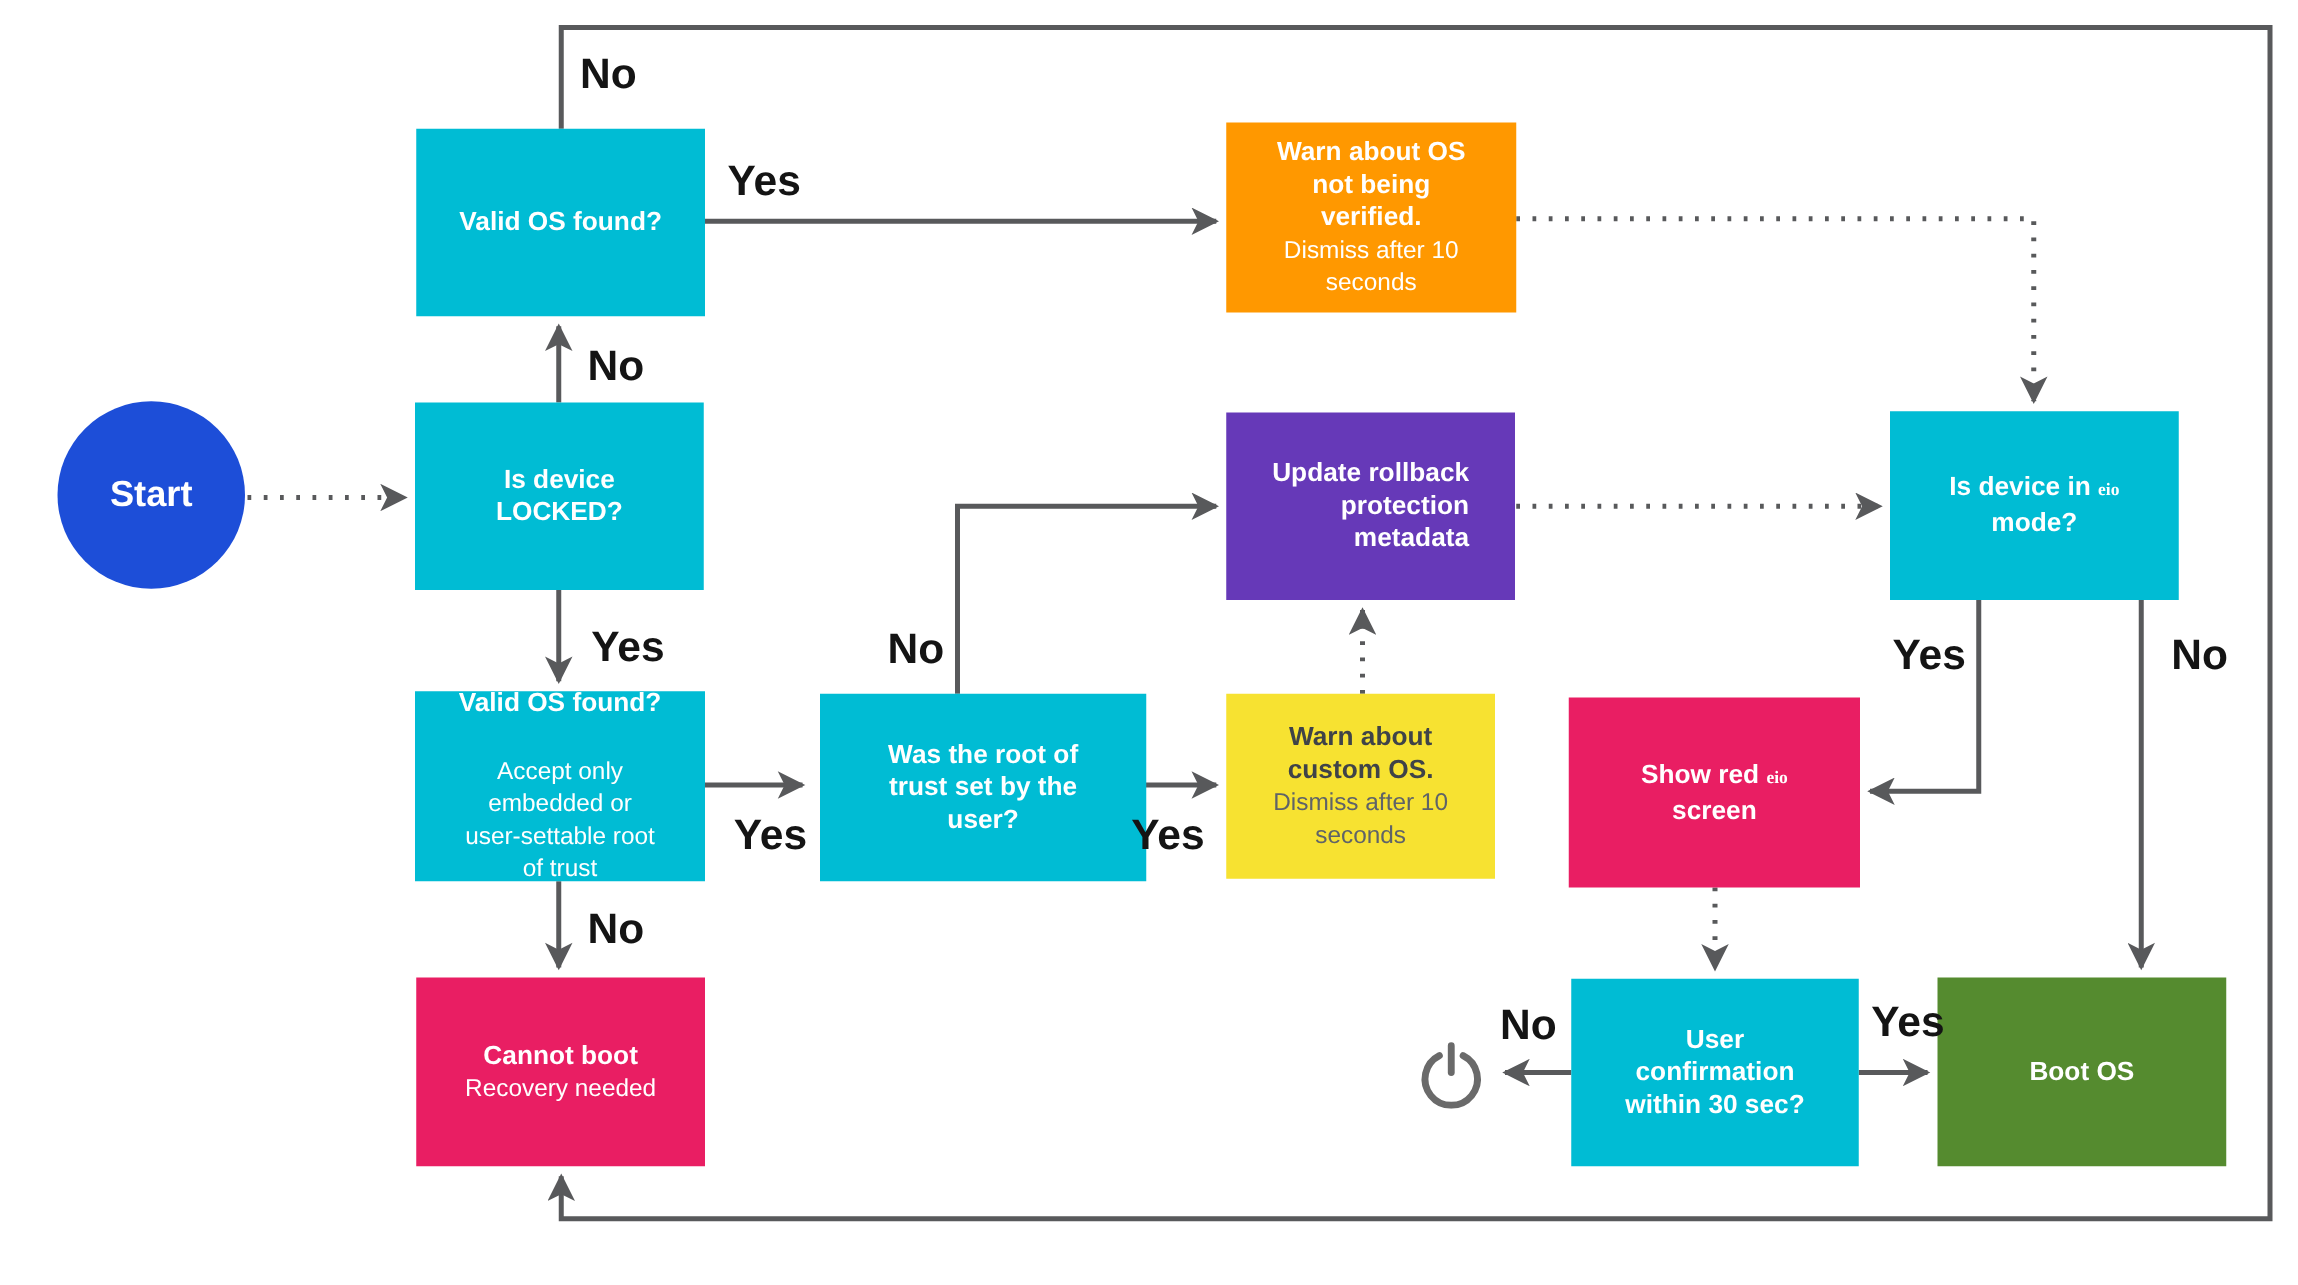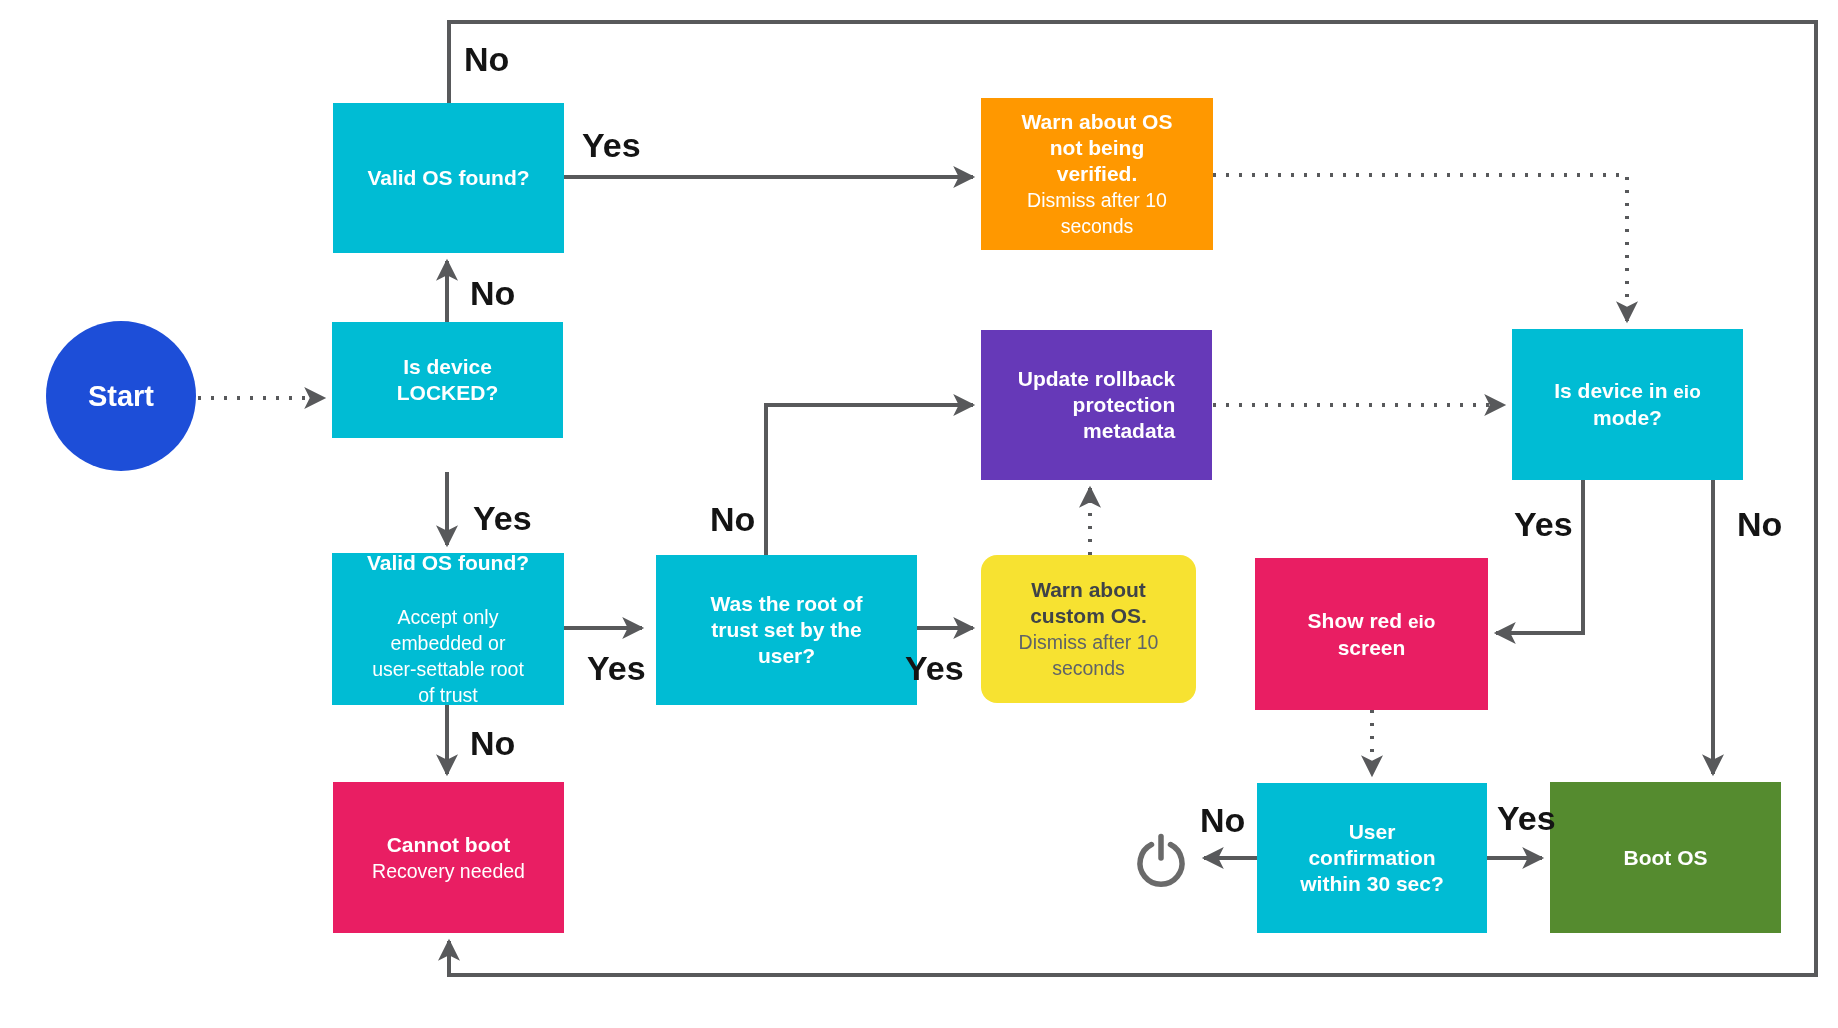--- a/index.html
+++ b/index.html
@@ -6,28 +6,28 @@
   #stage{position:relative;width:1838px;height:1028px;background:#ffffff;overflow:hidden;
          font-family:"Liberation Sans",sans-serif;}
   #wires{position:absolute;left:0;top:0;z-index:0;}
   .node{position:absolute;z-index:2;display:flex;flex-direction:column;justify-content:center;
         align-items:center;text-align:center;color:#ffffff;box-sizing:border-box;padding:6px 10px;}
   .node .title{font-weight:bold;font-size:21px;line-height:26px;white-space:pre-line;}
   .node .subtitle{font-weight:normal;font-size:19.5px;line-height:26px;white-space:pre-line;}
   .cyan{background:#00BCD4;gap:28px;}
   .orange{background:#FF9800;justify-content:center;}
   .purple-box{background:#6639B8;text-align:right;}
-  .yellow{background:#F7E231;border-radius:16px;}
+  .yellow{background:#F7E231;}
   .yellow .title{color:#3F4348;}
   .yellow .subtitle{color:#5F6368;}
   .pink{background:#E91E63;}
   .green{background:#558B2F;}
   .circle{border-radius:50%;background:#1d4ed8;}
   .circle .title{font-size:29px;}
-  .mono{font-family:Liberation Sans, sans-serif;font-size:19px;}
+  .mono{font-family:Liberation Serif, serif;font-size:14px;}
   .edge-label{position:absolute;z-index:3;font-weight:bold;font-size:34px;color:#141414;
               white-space:nowrap;}
   #power{position:absolute;z-index:2;}
 </style>
 </head>
 <body>
 
 <div id="stage">
 
   <svg id="wires" width="1838" height="1028" viewBox="0 0 1838 1028">
@@ -70,21 +70,21 @@
   </div>
 
   <div class="node orange" style="left:981px;top:98px;width:232px;height:152px">
     <div class="title">Warn about OS
 not being
 verified.</div>
     <div class="subtitle">Dismiss after 10
 seconds</div>
   </div>
 
-  <div class="node cyan" style="left:332px;top:322px;width:231px;height:116px">
+  <div class="node cyan" style="left:332px;top:322px;width:231px;height:150px">
     <div class="title">Is device
 LOCKED?</div>
   </div>
 
   <div class="node purple-box" style="left:981px;top:330px;width:231px;height:150px">
     <div class="title">Update rollback
 protection
 metadata</div>
   </div>
 

